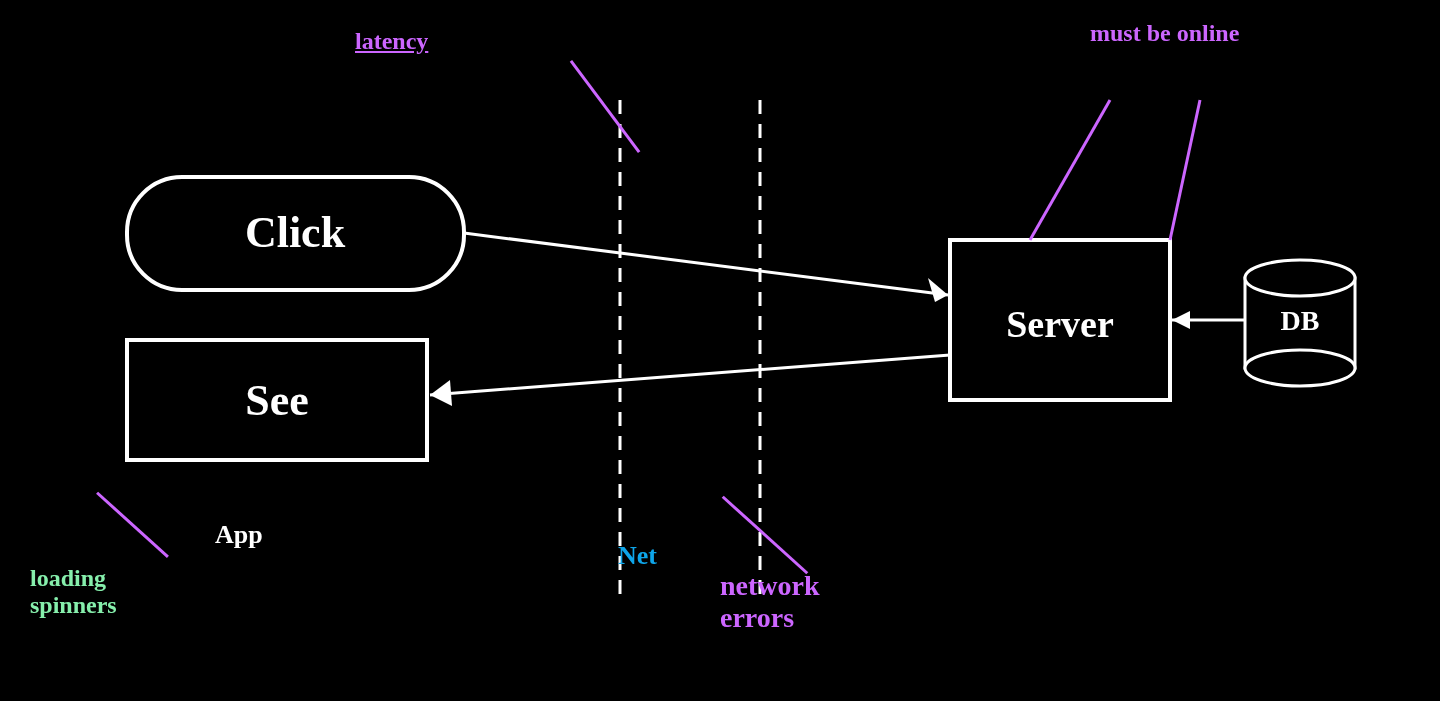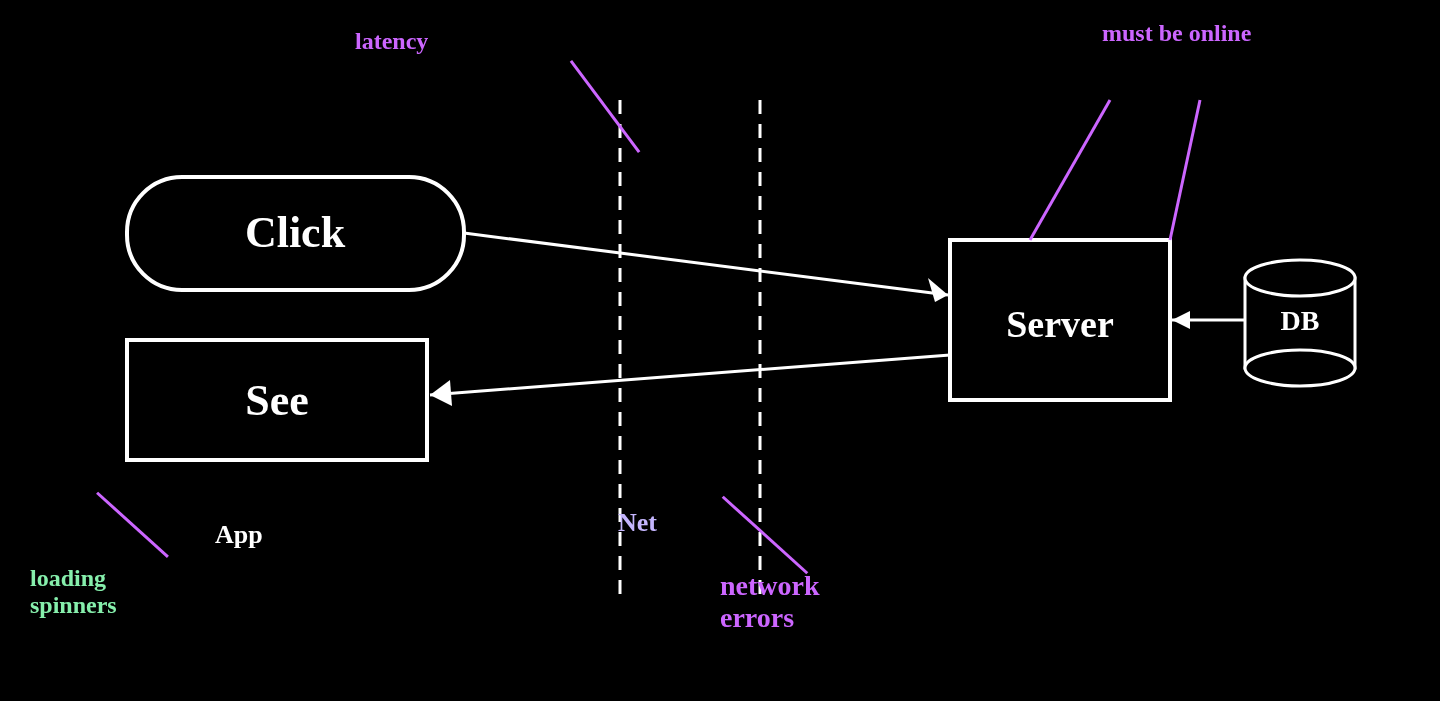--- a/index.html
+++ b/index.html
@@ -33,35 +33,36 @@
       color: #fff;
       font-size: 26px;
       font-weight: bold;
       font-family: 'Comic Sans MS', cursive;
       text-align: right;
     }
 
     .label-net {
       position: absolute;
       left: 618px;
-      top: 508px;
-      color: #c4b5fd;
+      top: 541px;
+      color: #0ea5e9;
       font-size: 26px;
       font-weight: bold;
       font-family: 'Comic Sans MS', cursive;
     }
 
     .label-latency {
       position: absolute;
       left: 355px;
       top: 28px;
       color: #cc66ff;
       font-size: 24px;
       font-weight: bold;
       font-family: 'Comic Sans MS', cursive;
+      text-decoration: underline;
     }
 
     .label-network-errors {
       position: absolute;
       left: 720px;
       top: 570px;
       color: #cc66ff;
       font-size: 28px;
       font-weight: bold;
       font-family: 'Comic Sans MS', cursive;
@@ -78,21 +79,20 @@
     }
 
     .label-must-be-online {
       position: absolute;
       left: 1090px;
       top: 20px;
       color: #cc66ff;
       font-size: 24px;
       font-weight: bold;
       font-family: 'Comic Sans MS', cursive;
-      margin-left: 12px;
     }
   </style>
 </head>
 <body>
 
 <div class="diagram-container">
   <svg class="diagram-svg" xmlns="http://www.w3.org/2000/svg">
 
     <line x1="620" y1="100" x2="620" y2="600" stroke="white" stroke-width="3" stroke-dasharray="14,10"></line>
     <line x1="760" y1="100" x2="760" y2="600" stroke="white" stroke-width="3" stroke-dasharray="14,10"></line>

